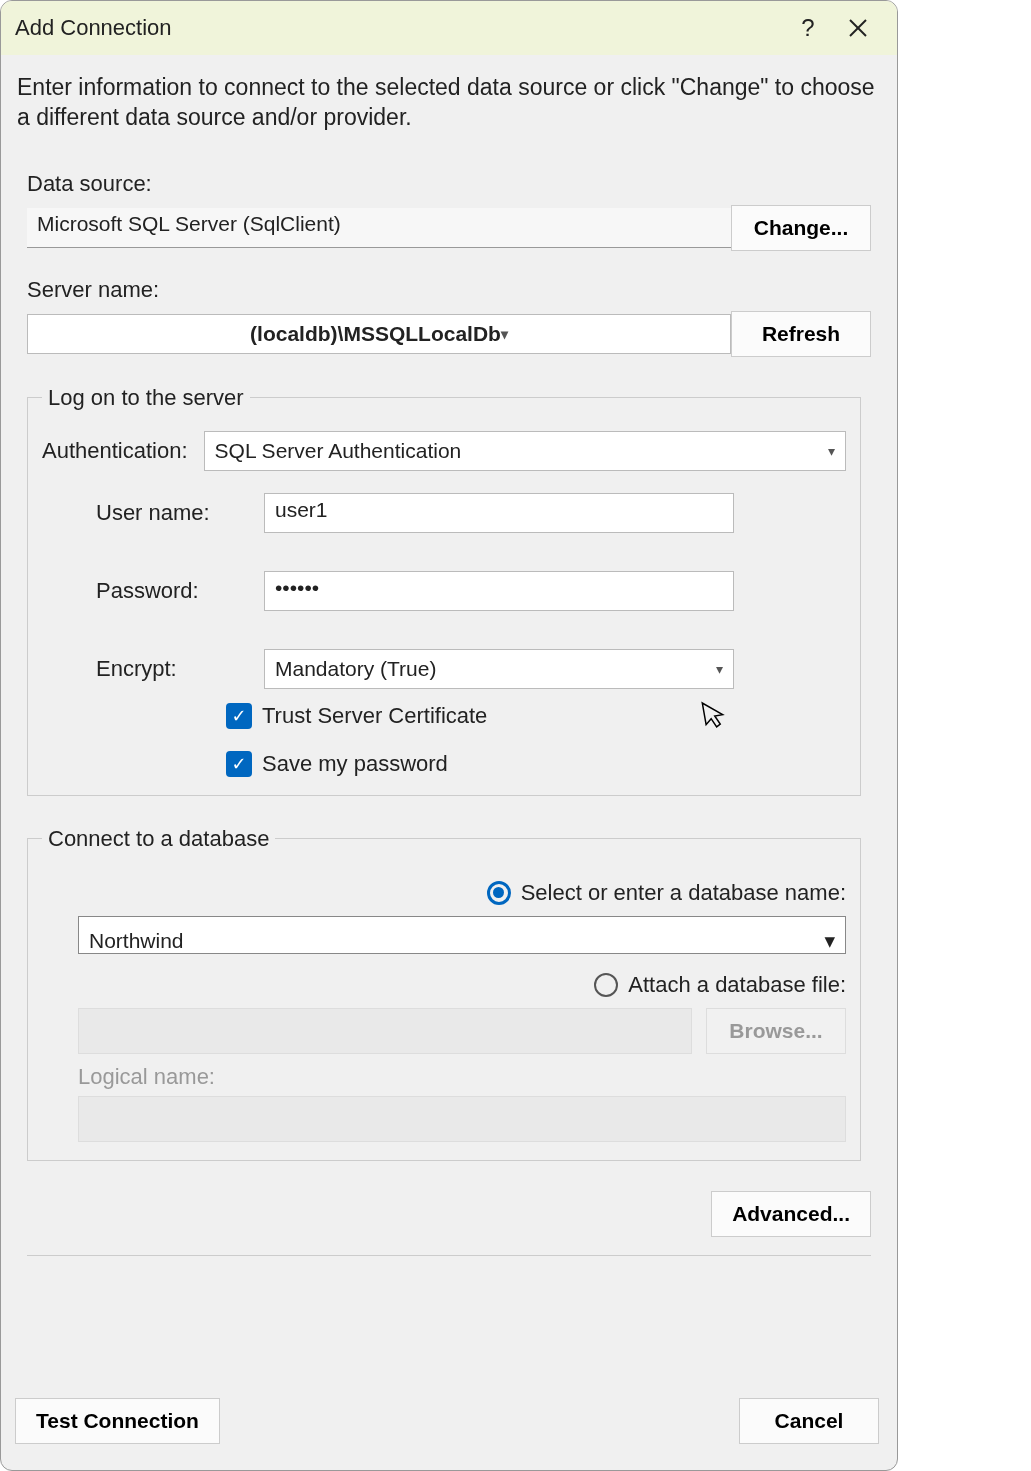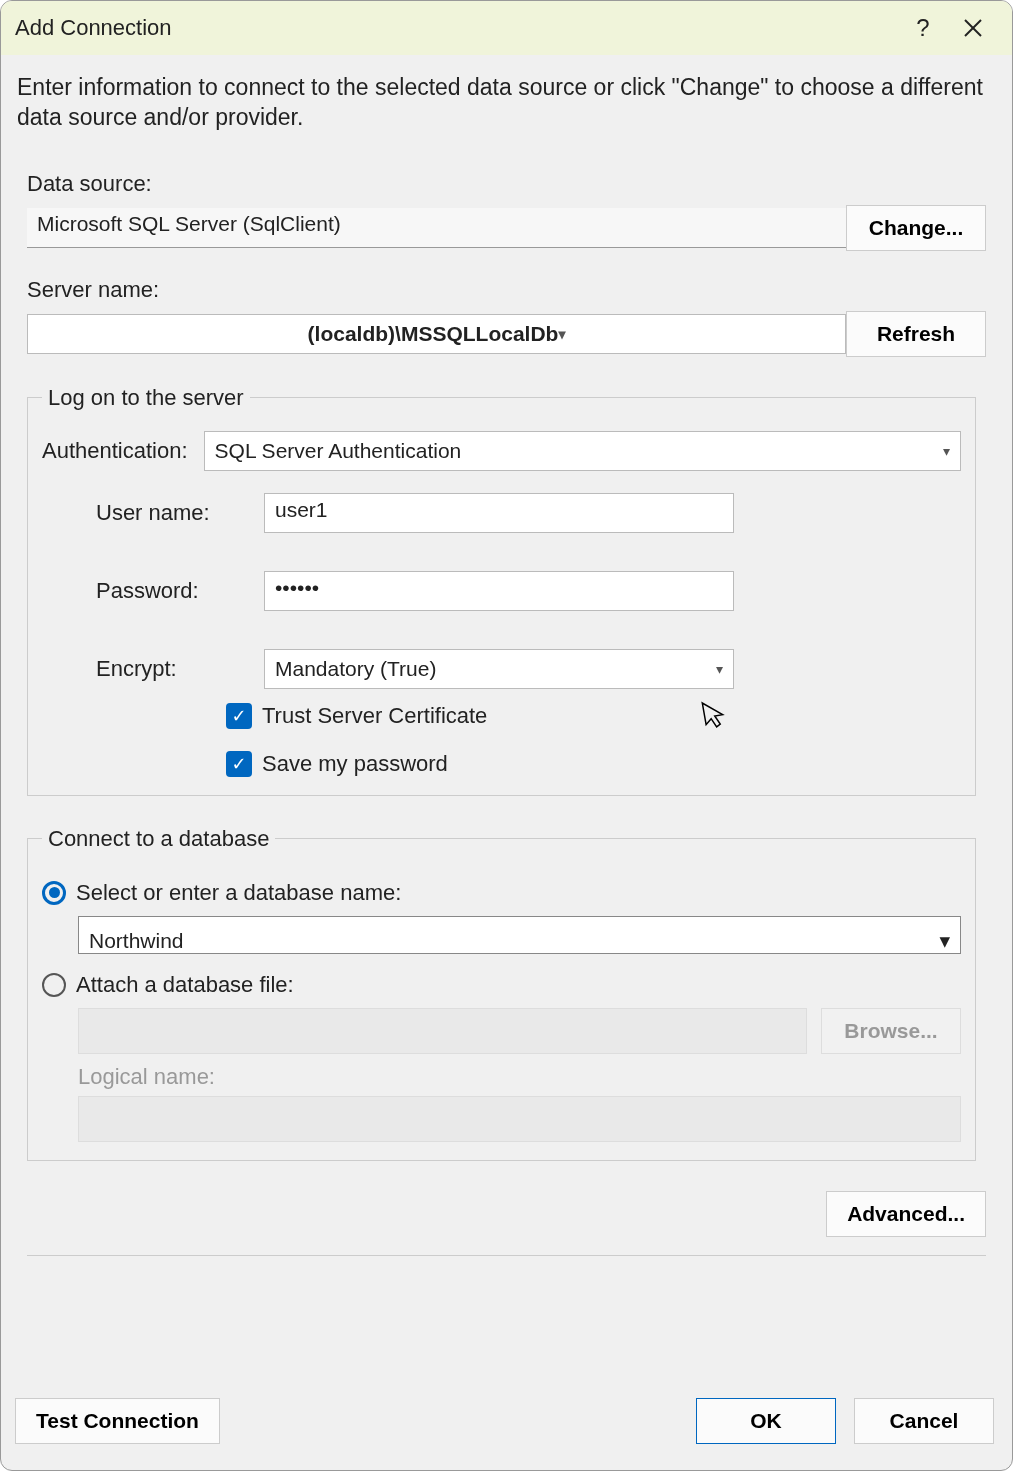--- a/index.html
+++ b/index.html
@@ -5,21 +5,21 @@
   * {
     box-sizing: border-box;
     font-family: "Segoe UI", Tahoma, sans-serif;
   }
   body {
     margin: 0;
     padding: 0;
     background: #fff;
   }
   .dialog {
-    width: 1013px;
+    width: 898px;
     height: 1471px;
     border: 1px solid #999;
     border-radius: 12px;
     overflow: hidden;
     background: #f0f0f0;
     display: flex;
     flex-direction: column;
     position: relative;
   }
   .titlebar {
@@ -157,20 +157,21 @@
     color: #fff;
     font-size: 18px;
     cursor: pointer;
   }
   .radio-row {
     display: flex;
     align-items: center;
     gap: 10px;
     font-size: 22px;
     margin: 10px 0;
+    justify-content: flex-end;
   }
   .radio {
     width: 24px;
     height: 24px;
     border: 2px solid #555;
     border-radius: 50%;
     display: flex;
     align-items: center;
     justify-content: center;
     cursor: pointer;
@@ -355,21 +356,20 @@
       <button class="btn" style="min-width:150px">Advanced...</button>
     </div>
 
     <div class="hr"></div>
 
   </div>
 
   <div class="footer">
     <button class="btn" style="min-width:180px">Test Connection</button>
     <div class="spacer"></div>
-    <button class="btn primary" style="min-width:140px">OK</button>
     <button class="btn" style="min-width:140px">Cancel</button>
   </div>
 
   <div class="cursor">
     <svg width="24" height="30" viewBox="0 0 24 30">
       <path d="M2 2 L2 24 L8 19 L12 28 L16 26 L12 17 L20 17 Z" fill="none" stroke="#000" stroke-width="1.5"></path>
     </svg>
   </div>
 
 </div>

